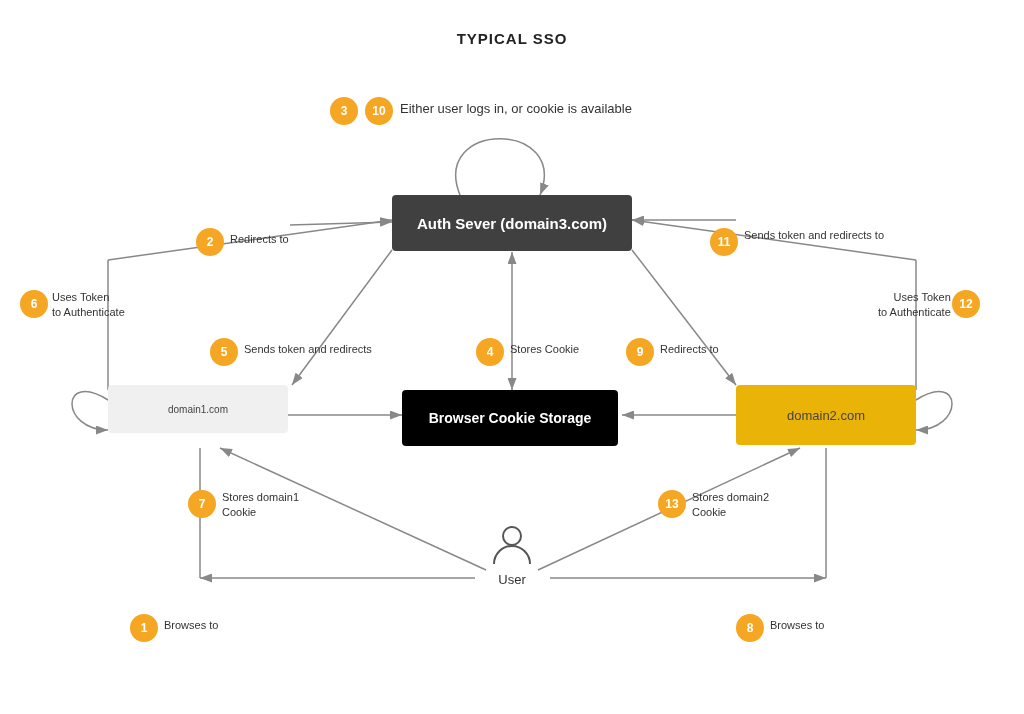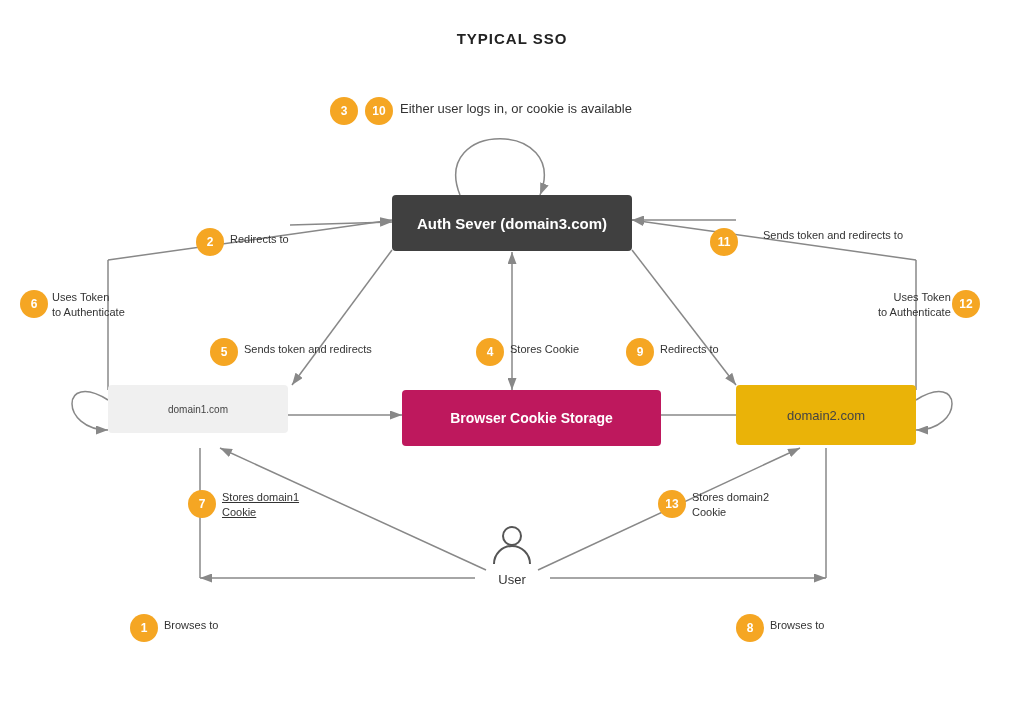--- a/index.html
+++ b/index.html
@@ -41,23 +41,23 @@
       background: #404040;
       color: #fff;
       width: 240px;
       height: 56px;
       top: 195px;
       left: 392px;
       font-size: 15px;
       font-weight: 700;
     }
     .box-cookie {
-      background: #be185d;
+      background: #000000;
       color: #fff;
-      width: 259px;
+      width: 216px;
       height: 56px;
       top: 390px;
       left: 402px;
       font-size: 14px;
       font-weight: 700;
     }
     .box-domain1 {
       background: #f0f0f0;
       color: #444;
       width: 180px;
@@ -207,21 +207,21 @@
   <div class="step-label" style="top:101px; left:400px; font-size:13px;">Either user logs in, or cookie is available</div>
 
   <div class="badge" style="top:228px; left:196px;">
     <span>2</span>
   </div>
   <div class="step-label" style="top:232px; left:230px;">Redirects to</div>
 
   <div class="badge" style="top:228px; left:710px;">
     <span>11</span>
   </div>
-  <div class="step-label" style="top:228px; left:744px; line-height:1.4;margin-left:19px;">Sends token
+  <div class="step-label" style="top:228px; left:744px; line-height:1.4;">Sends token
 and redirects to</div>
 
   <div class="badge" style="top:338px; left:210px;">
     <span>5</span>
   </div>
   <div class="step-label" style="top:342px; left:244px;">Sends token and redirects</div>
 
   <div class="badge" style="top:338px; left:476px;">
     <span>4</span>
   </div>
@@ -238,21 +238,21 @@
   <div class="step-label" style="top:290px; left:52px; line-height:1.4;">Uses Token<br>to Authenticate</div>
 
   <div class="badge" style="top:290px; left:952px;">
     <span>12</span>
   </div>
   <div class="step-label" style="top:290px; left:878px; text-align:right; line-height:1.4;">Uses Token<br>to Authenticate</div>
 
   <div class="badge" style="top:490px; left:188px;">
     <span>7</span>
   </div>
-  <div class="step-label" style="top:490px; left:222px; line-height:1.4;text-decoration:underline;">Stores domain1<br>Cookie</div>
+  <div class="step-label" style="top:490px; left:222px; line-height:1.4;">Stores domain1<br>Cookie</div>
 
   <div class="badge" style="top:490px; left:658px;">
     <span>13</span>
   </div>
   <div class="step-label" style="top:490px; left:692px; line-height:1.4;">Stores domain2<br>Cookie</div>
 
   <div class="badge" style="top:614px; left:130px;">
     <span>1</span>
   </div>
   <div class="step-label" style="top:618px; left:164px;">Browses to</div>

